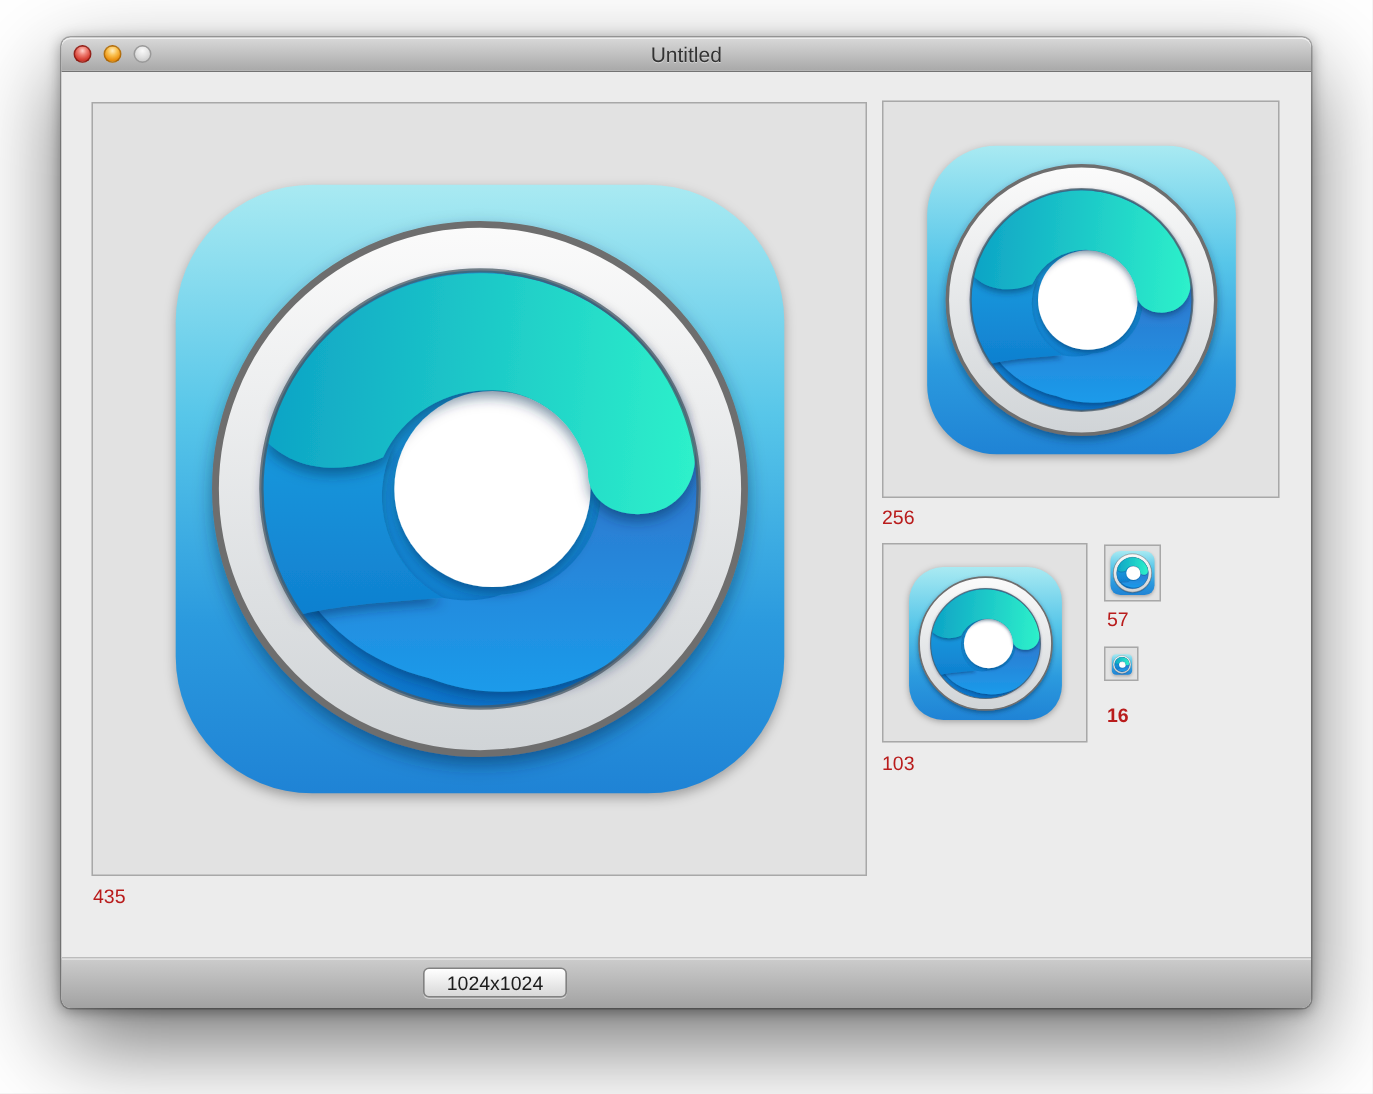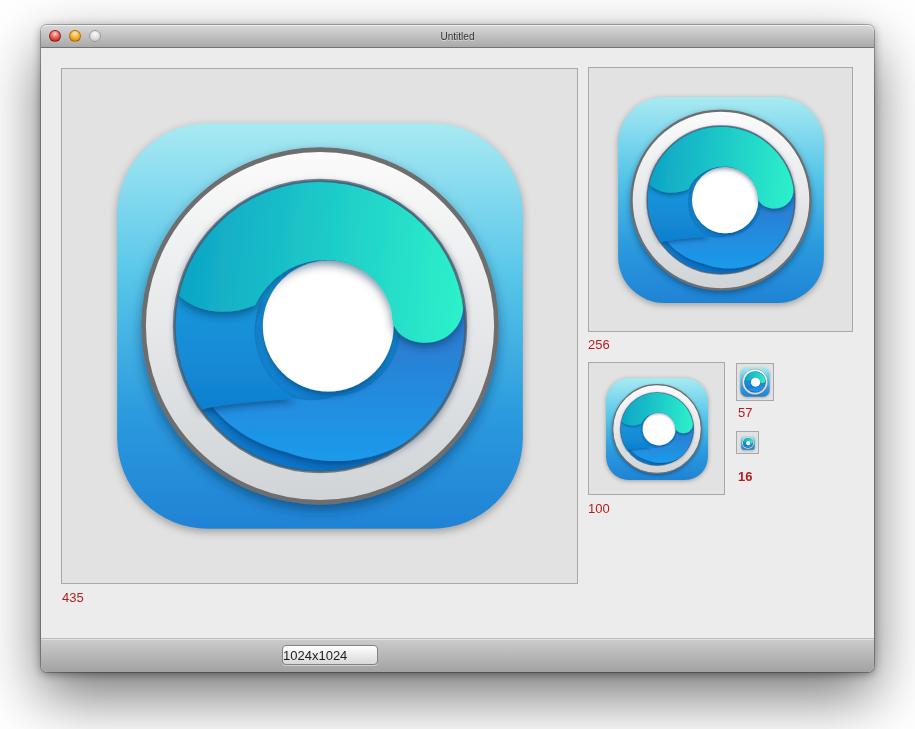--- a/index.html
+++ b/index.html
@@ -16,21 +16,21 @@
   
   .titlebar{
     position:absolute;left:0;top:0;right:0;height:22px;
     border-radius:6px 6px 0 0;
     background:linear-gradient(#d9d9d9,#a9a9a9);
     border-bottom:1px solid #737373;
     box-shadow:inset 0 1px 0 rgba(255,255,255,.6);
   }
   .title{
     position:absolute;left:0;right:0;top:0;height:22px;line-height:23px;
-    text-align:center;font-size:10px;color:#333;
+    text-align:center;font-size:14px;color:#333;
     text-shadow:0 1px 0 rgba(255,255,255,.45);
   }
   .lights{position:absolute;left:8px;top:5px;display:flex;gap:8px;}
   .light{width:12px;height:12px;border-radius:50%;box-sizing:border-box;}
   .light.close{
     background:radial-gradient(circle at 50% 28%, #ffd3cd 0%, #f0857b 30%, #d84438 65%, #a91e17 100%);
     border:1px solid rgba(110,10,5,.65);
   }
   .light.min{
     background:radial-gradient(circle at 50% 28%, #ffeec2 0%, #fac253 35%, #ec9211 70%, #bf7107 100%);
@@ -85,21 +85,21 @@
     background:linear-gradient(#ffffff,#d8d8d8);
   }
   .segment:first-child{border-left:none;}
   .segment.selected{
     background:linear-gradient(#4e4e4e,#7b7b7b);
     color:#fff;text-shadow:0 -1px 0 rgba(0,0,0,.45);
     box-shadow:inset 0 1px 3px rgba(0,0,0,.45);
   }
   .push-button{
     position:absolute;left:241px;top:6px;width:96px;height:20px;line-height:20px;
-    box-sizing:border-box;text-align:left;font-size:13px;color:#1c1c1c;
+    box-sizing:border-box;text-align:center;font-size:13px;color:#1c1c1c;
     border:1px solid #828282;border-radius:4px;
     background:linear-gradient(#ffffff,#d8d8d8);
     box-shadow:0 1px 0 rgba(255,255,255,.45);
   }
   .defs-holder{position:absolute;width:0;height:0;overflow:hidden;}
 </style>
 </head>
 <body>
 
 <svg class="defs-holder" aria-hidden="true">
@@ -192,21 +192,21 @@
           <use href="#app-icon"></use>
         </svg>
     </div>
     <div class="size-label lbl-256">256</div>
 
     <div class="preview-box box-128">
       <svg class="icon i128" viewBox="0 0 100 100">
           <use href="#app-icon"></use>
         </svg>
     </div>
-    <div class="size-label lbl-128">100</div>
+    <div class="size-label lbl-128">103</div>
 
     <div class="preview-box box-32">
       <svg class="icon i32" viewBox="0 0 100 100">
           <use href="#app-icon"></use>
         </svg>
     </div>
     <div class="size-label lbl-32">57</div>
 
     <div class="preview-box box-16">
       <svg class="icon i16" viewBox="0 0 100 100">

